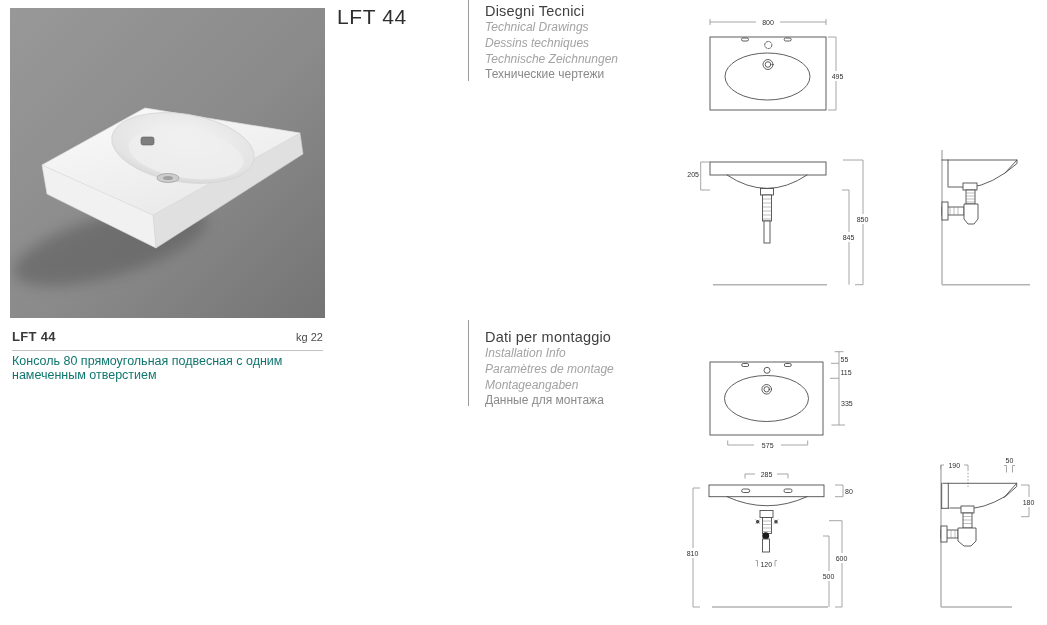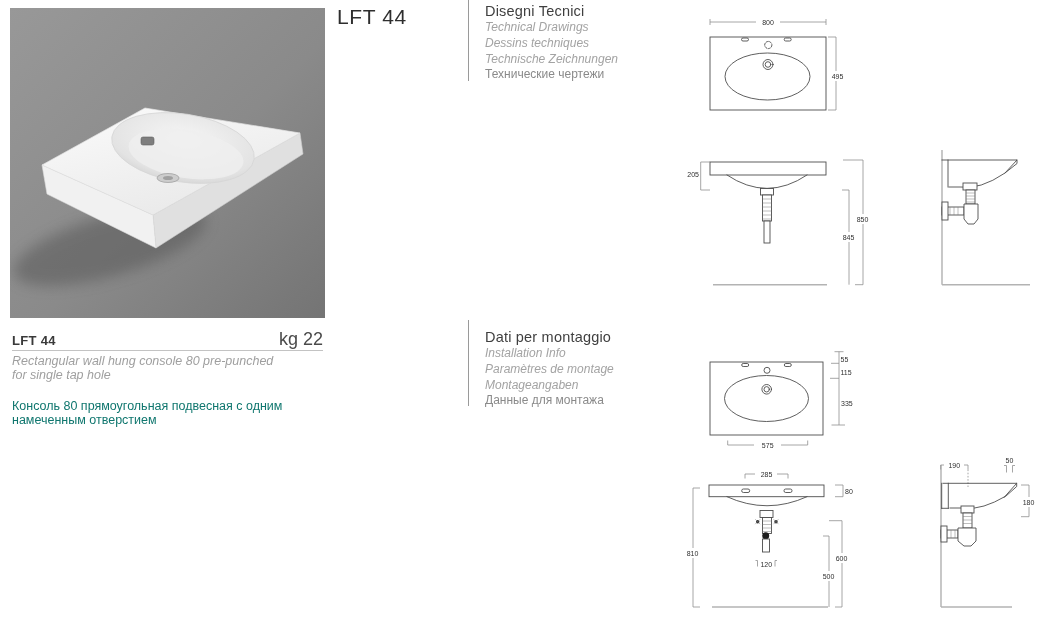--- a/index.html
+++ b/index.html
@@ -4,21 +4,21 @@
 <style>
   html,body{margin:0;padding:0;background:#ffffff;}
   .canvas{
     position:relative;width:1047px;height:625px;background:#fff;overflow:hidden;
     font-family:"Liberation Sans", sans-serif;color:#444;
   }
   
   .photo{position:absolute;left:10px;top:8px;width:315px;height:310px;}
   .prod-head{position:absolute;left:12px;top:329px;width:311px;display:flex;justify-content:space-between;align-items:baseline;}
   .prod-code{font-size:13px;font-weight:bold;color:#3a3a3a;letter-spacing:.3px;}
-  .prod-weight{font-size:18px;color:#4a4a4a;}
+  .prod-weight{font-size:11px;color:#4a4a4a;}
   .rule{position:absolute;left:12px;top:350px;width:311px;height:1px;background:#c3c3c3;}
   .descs{position:absolute;left:12px;top:355px;width:318px;}
   .descs p{margin:0 0 18px 0;font-size:12.5px;line-height:13.5px;white-space:pre-line;}
   .p-it{color:#4b4b4b;}
   .p-en,.p-fr,.p-de{color:#9f9f9f;font-style:italic;}
   .p-fr{margin-bottom:17px;}
   .p-de{margin-bottom:19px;}
   .p-ru{color:#0f766e;}
   
   .model{position:absolute;left:337px;top:5px;margin:0;font-size:21px;font-weight:400;color:#2e2e2e;letter-spacing:.6px;}
@@ -83,22 +83,20 @@
     </svg>
   </div>
 
   <div class="prod-head">
     <span class="prod-code">LFT 44</span>
     <span class="prod-weight">kg 22</span>
   </div>
   <div class="rule"></div>
 
   <div class="descs">
-    <p class="p-en">Rectangular wall hung console 80 pre-punched
-for single tap hole</p>
     <p class="p-ru">Консоль 80 прямоугольная подвесная с одним
 намеченным отверстием</p>
   </div>
 
   <h1 class="model">LFT 44</h1>
 
   <div class="section tech">
     <div class="sec-title">Disegni Tecnici</div>
     <div class="sec-sub">Technical Drawings</div>
     <div class="sec-sub">Dessins techniques</div>

